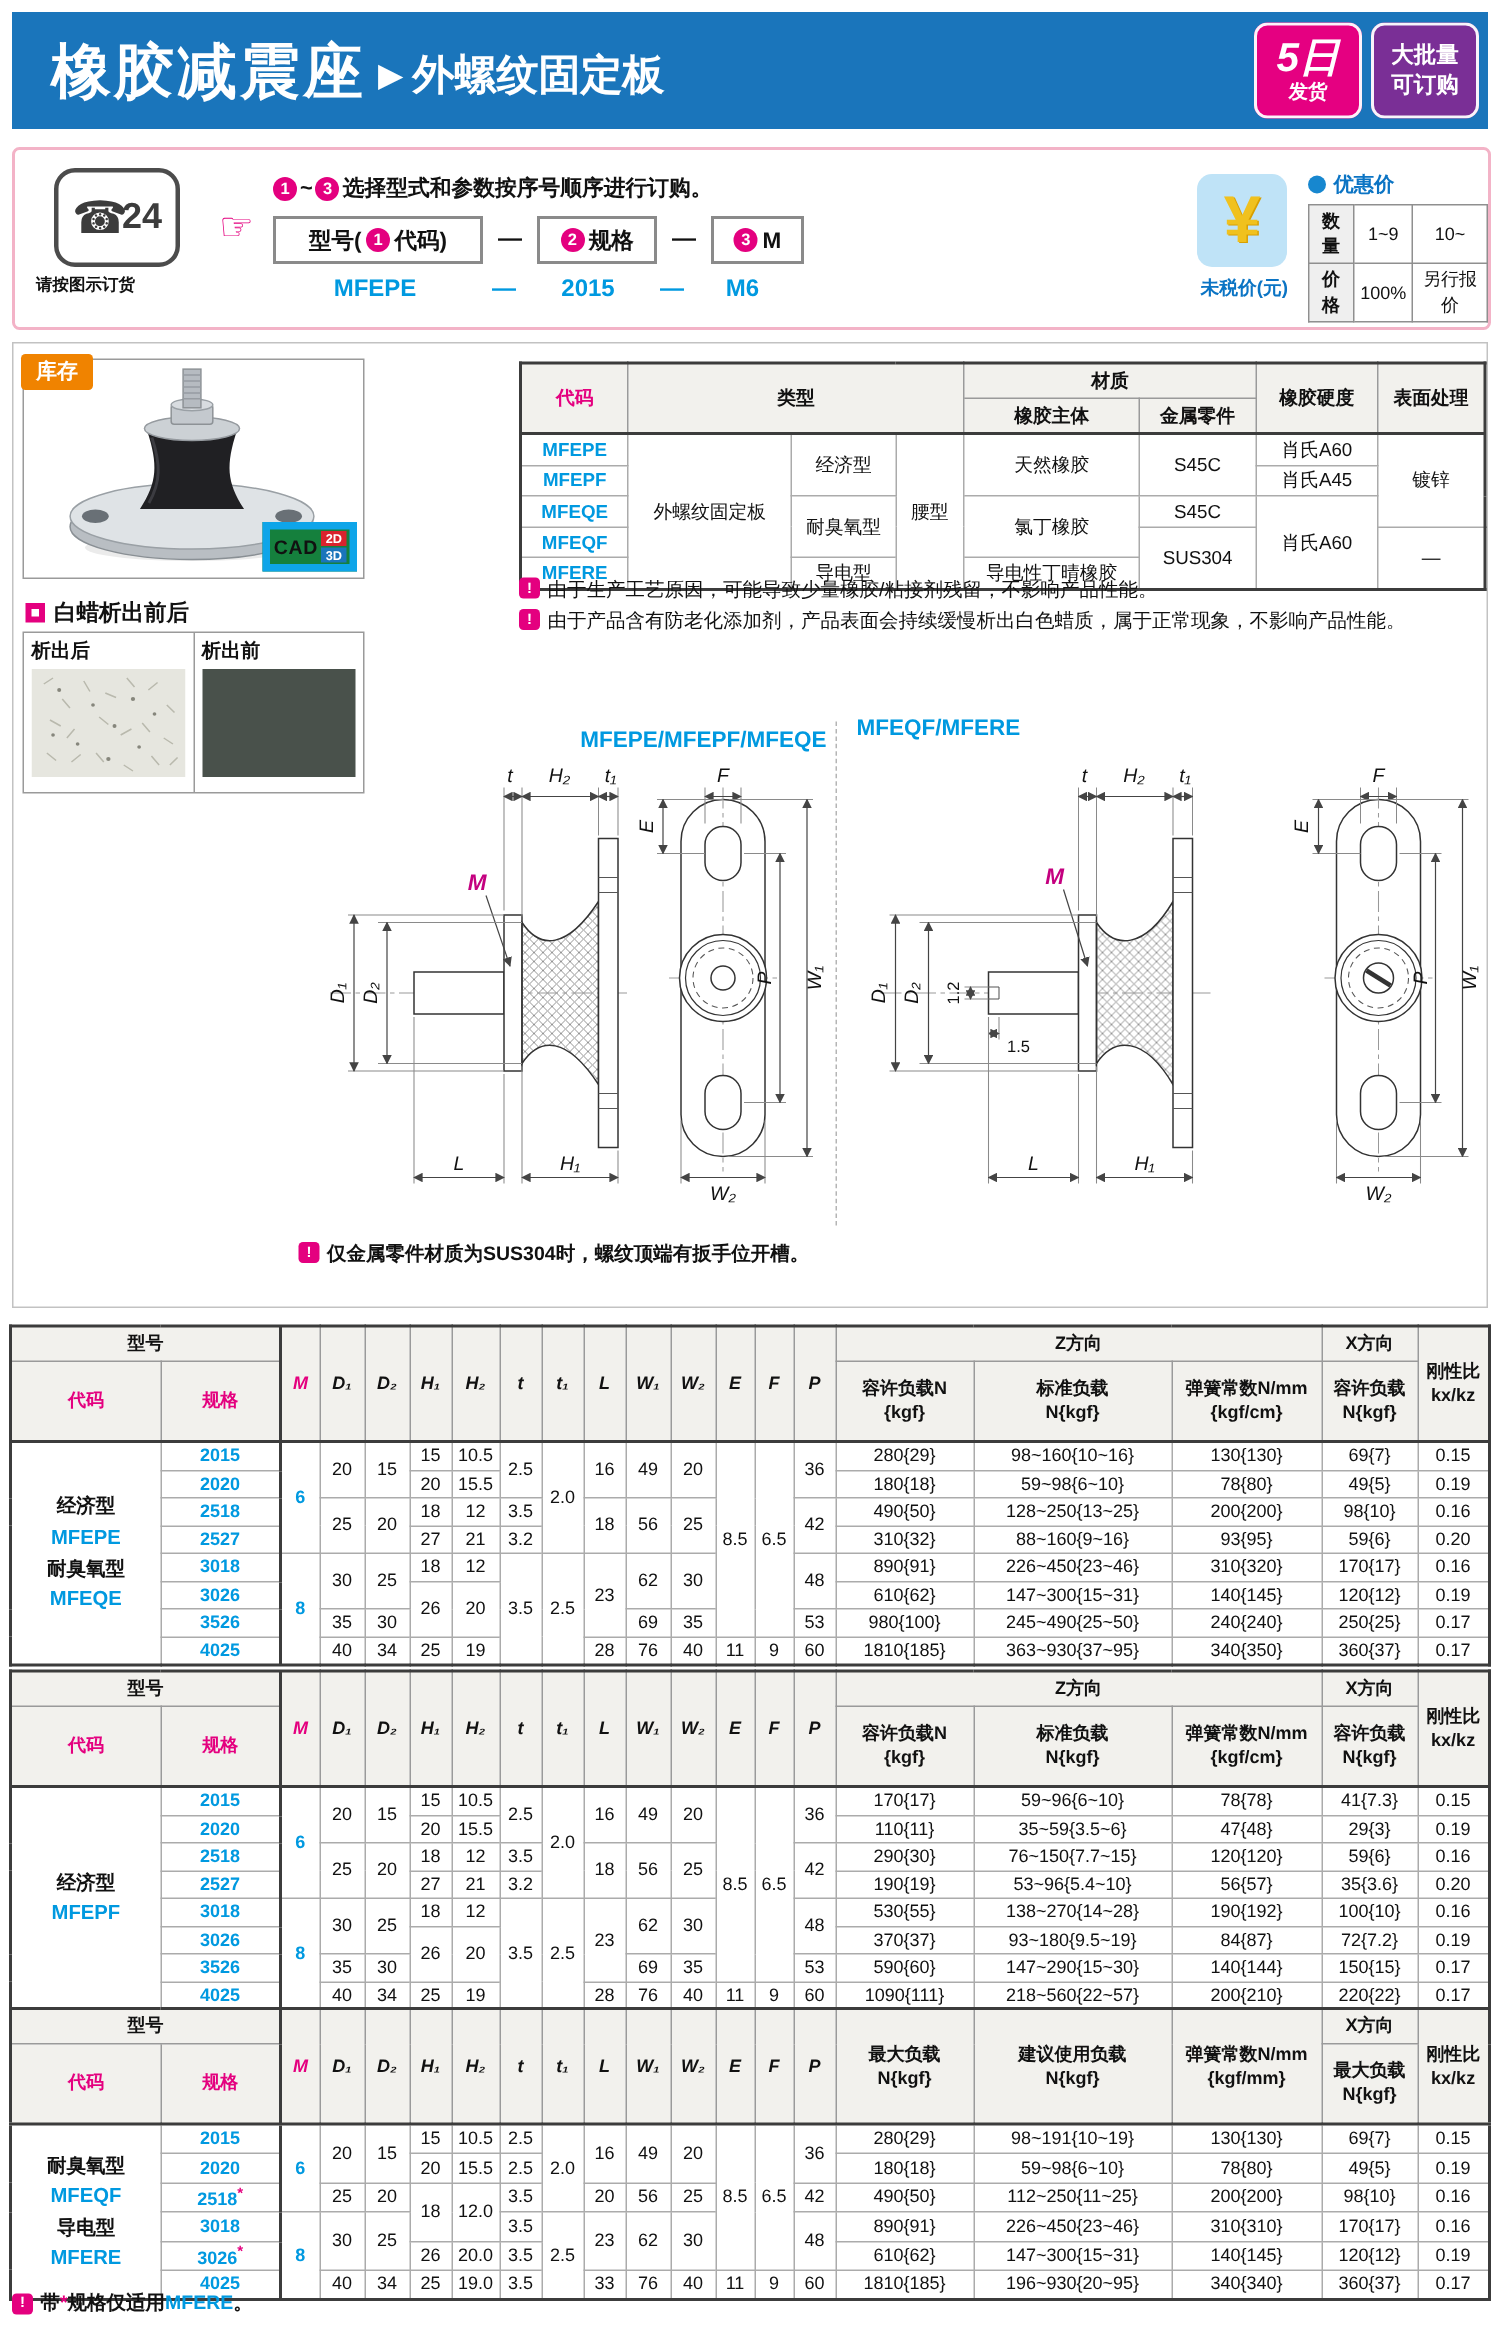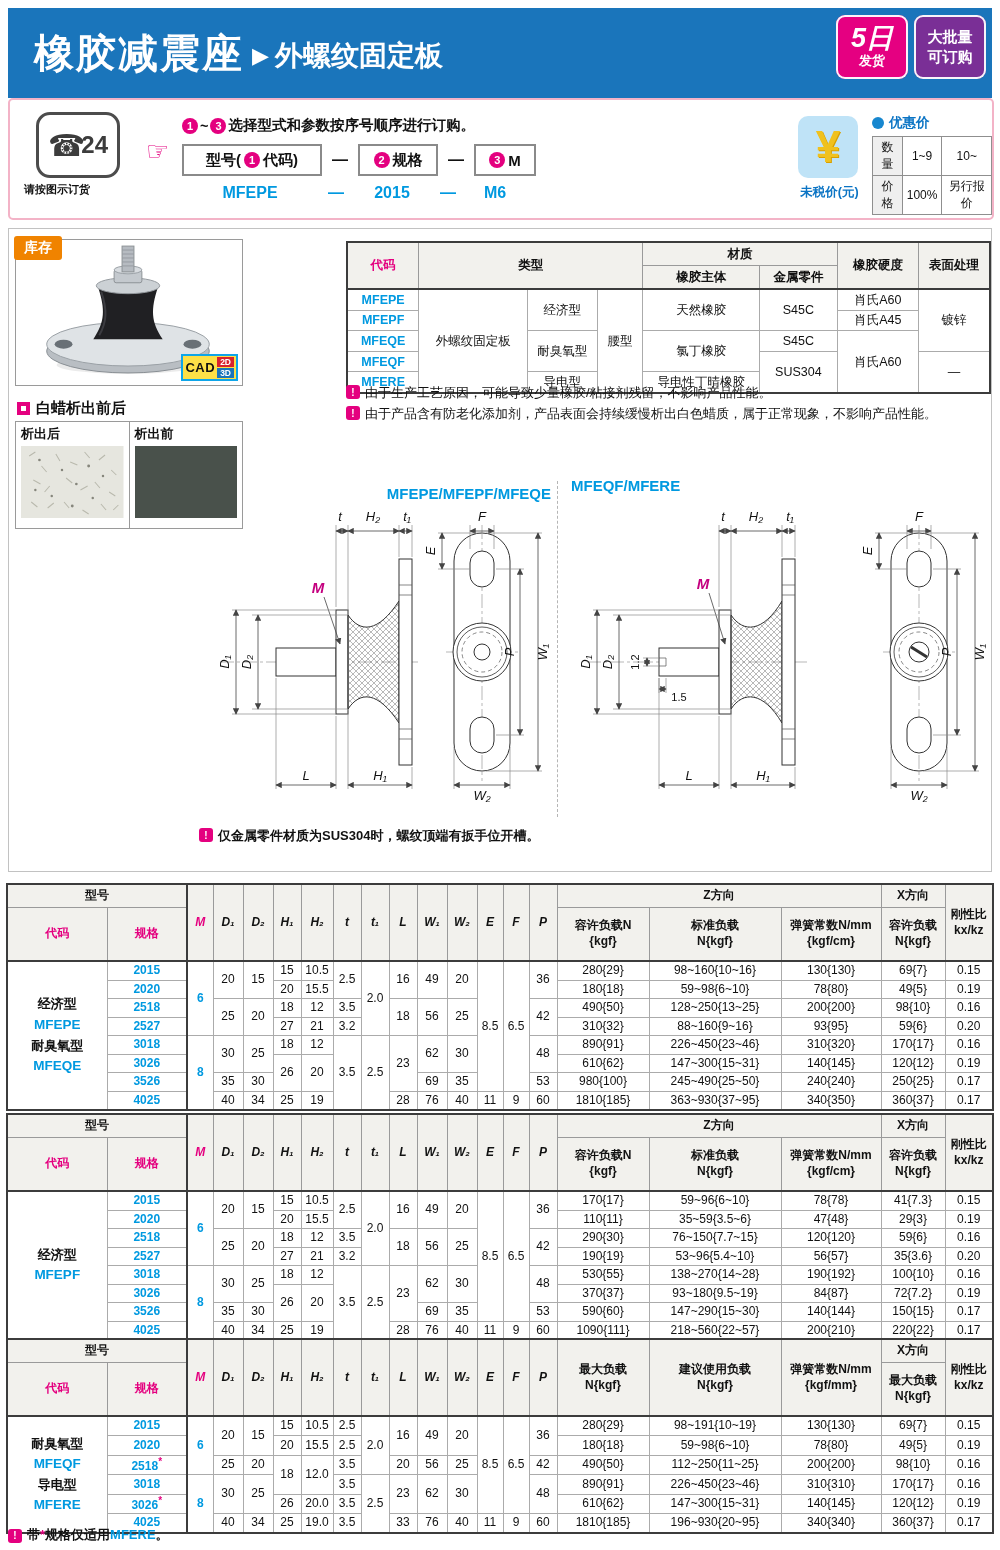--- a/index.html
+++ b/index.html
@@ -1,20 +1,20 @@
 <!DOCTYPE html>
 <html><head>
 <meta charset="utf-8">
 <style>
   html,body{margin:0;padding:0;background:#fff;}
   .page{position:relative;width:1000px;height:1550px;background:#fff;
         font-family:"Liberation Sans","DejaVu Sans",sans-serif;overflow:hidden;color:#111;}
 
   
-  .hdr{position:absolute;left:8px;top:8px;width:984px;height:90px;background:#1a75bb;
+  .hdr{position:absolute;left:8px;top:8px;width:984px;height:78px;background:#1a75bb;
        display:flex;align-items:center;}
   .hdr .t1{color:#fff;font-size:40px;font-weight:bold;margin-left:26px;letter-spacing:2px;}
   .hdr .arr{color:#fff;font-size:22px;margin:6px 6px 0 8px;}
   .hdr .t2{color:#fff;font-size:28px;font-weight:bold;margin-top:6px;}
   .badges{position:absolute;right:6px;top:7px;display:flex;gap:6px;}
   .bdg{width:72px;height:64px;border-radius:9px;color:#fff;font-weight:bold;
        display:flex;flex-direction:column;align-items:center;justify-content:center;
        box-shadow:inset 0 0 0 2px rgba(255,255,255,.95);}
   .bdg.ship{background:#e50081;}
   .bdg.ship .l1{font-size:27px;line-height:1.05;font-style:italic;}
@@ -46,29 +46,29 @@
   .yenbox{position:absolute;left:788px;top:16px;width:60px;height:62px;background:#bfe3f7;
           border-radius:10px;display:flex;align-items:center;justify-content:center;}
   .yenbox span{font-size:44px;font-weight:bold;color:#f0c11e;text-shadow:1px 1px 0 #d89f00;}
   .yencap{position:absolute;left:772px;top:84px;width:95px;text-align:center;font-size:12.5px;
           font-weight:bold;color:#0b74c4;}
   .pricet{position:absolute;left:862px;top:14px;}
   .pricet .ttl{display:flex;align-items:center;gap:5px;color:#0b74c4;font-size:13.5px;font-weight:bold;}
   .pricet .dot{width:12px;height:12px;border-radius:50%;background:#1787cf;display:inline-block;}
   table.ptable{border-collapse:collapse;margin-top:4px;}
   table.ptable td{border:1px solid #8f8f8f;font-size:12px;text-align:center;padding:2px 4px;background:#fff;}
-  table.ptable td.hd{background:#efefef;font-weight:normal;}
+  table.ptable td.hd{background:#efefef;font-weight:bold;}
 
   
   .main{position:absolute;left:8px;top:228px;width:982px;height:642px;border:1px solid #c2c2c2;background:#fff;}
   .photo{position:absolute;left:6px;top:10px;width:226px;height:145px;border:1px solid #9a9a9a;background:#fff;}
   .stockb{position:absolute;left:-2px;top:-4px;background:#f08300;color:#fff;font-size:14px;font-weight:bold;
           padding:3px 10px;border-radius:3px;z-index:3;}
-  .cadb{position:absolute;right:4px;bottom:4px;display:flex;align-items:center;border:2px solid #0ea5e9;
-        background:#fde047;padding:1px 2px;gap:2px;}
+  .cadb{position:absolute;right:4px;bottom:4px;display:flex;align-items:center;border:5px solid #0ea5e9;
+        background:#15803d;padding:1px 2px;gap:2px;}
   .cadb .cadt{font-size:13px;font-weight:bold;letter-spacing:.5px;}
   .cadb .mini{display:flex;flex-direction:column;gap:1px;}
   .cadb .mini span{font-size:8.5px;font-weight:bold;color:#fff;padding:0 3px;line-height:1.2;}
   .cadb .m2d{background:#d9232d;} .cadb .m3d{background:#1a75bb;}
   .waxtitle{position:absolute;left:8px;top:170px;display:flex;align-items:center;gap:6px;
             font-size:15px;font-weight:bold;}
   .pinksq{width:13px;height:13px;background:#e4007f;display:inline-block;position:relative;}
   .pinksq::after{content:"";position:absolute;left:4px;top:4px;width:5px;height:5px;background:#fff;}
   .waxbox{position:absolute;left:6px;top:192px;width:226px;height:106px;border:1px solid #9a9a9a;display:flex;}
   .waxhalf{flex:1;border-right:1px solid #9a9a9a;padding:3px 5px;}

